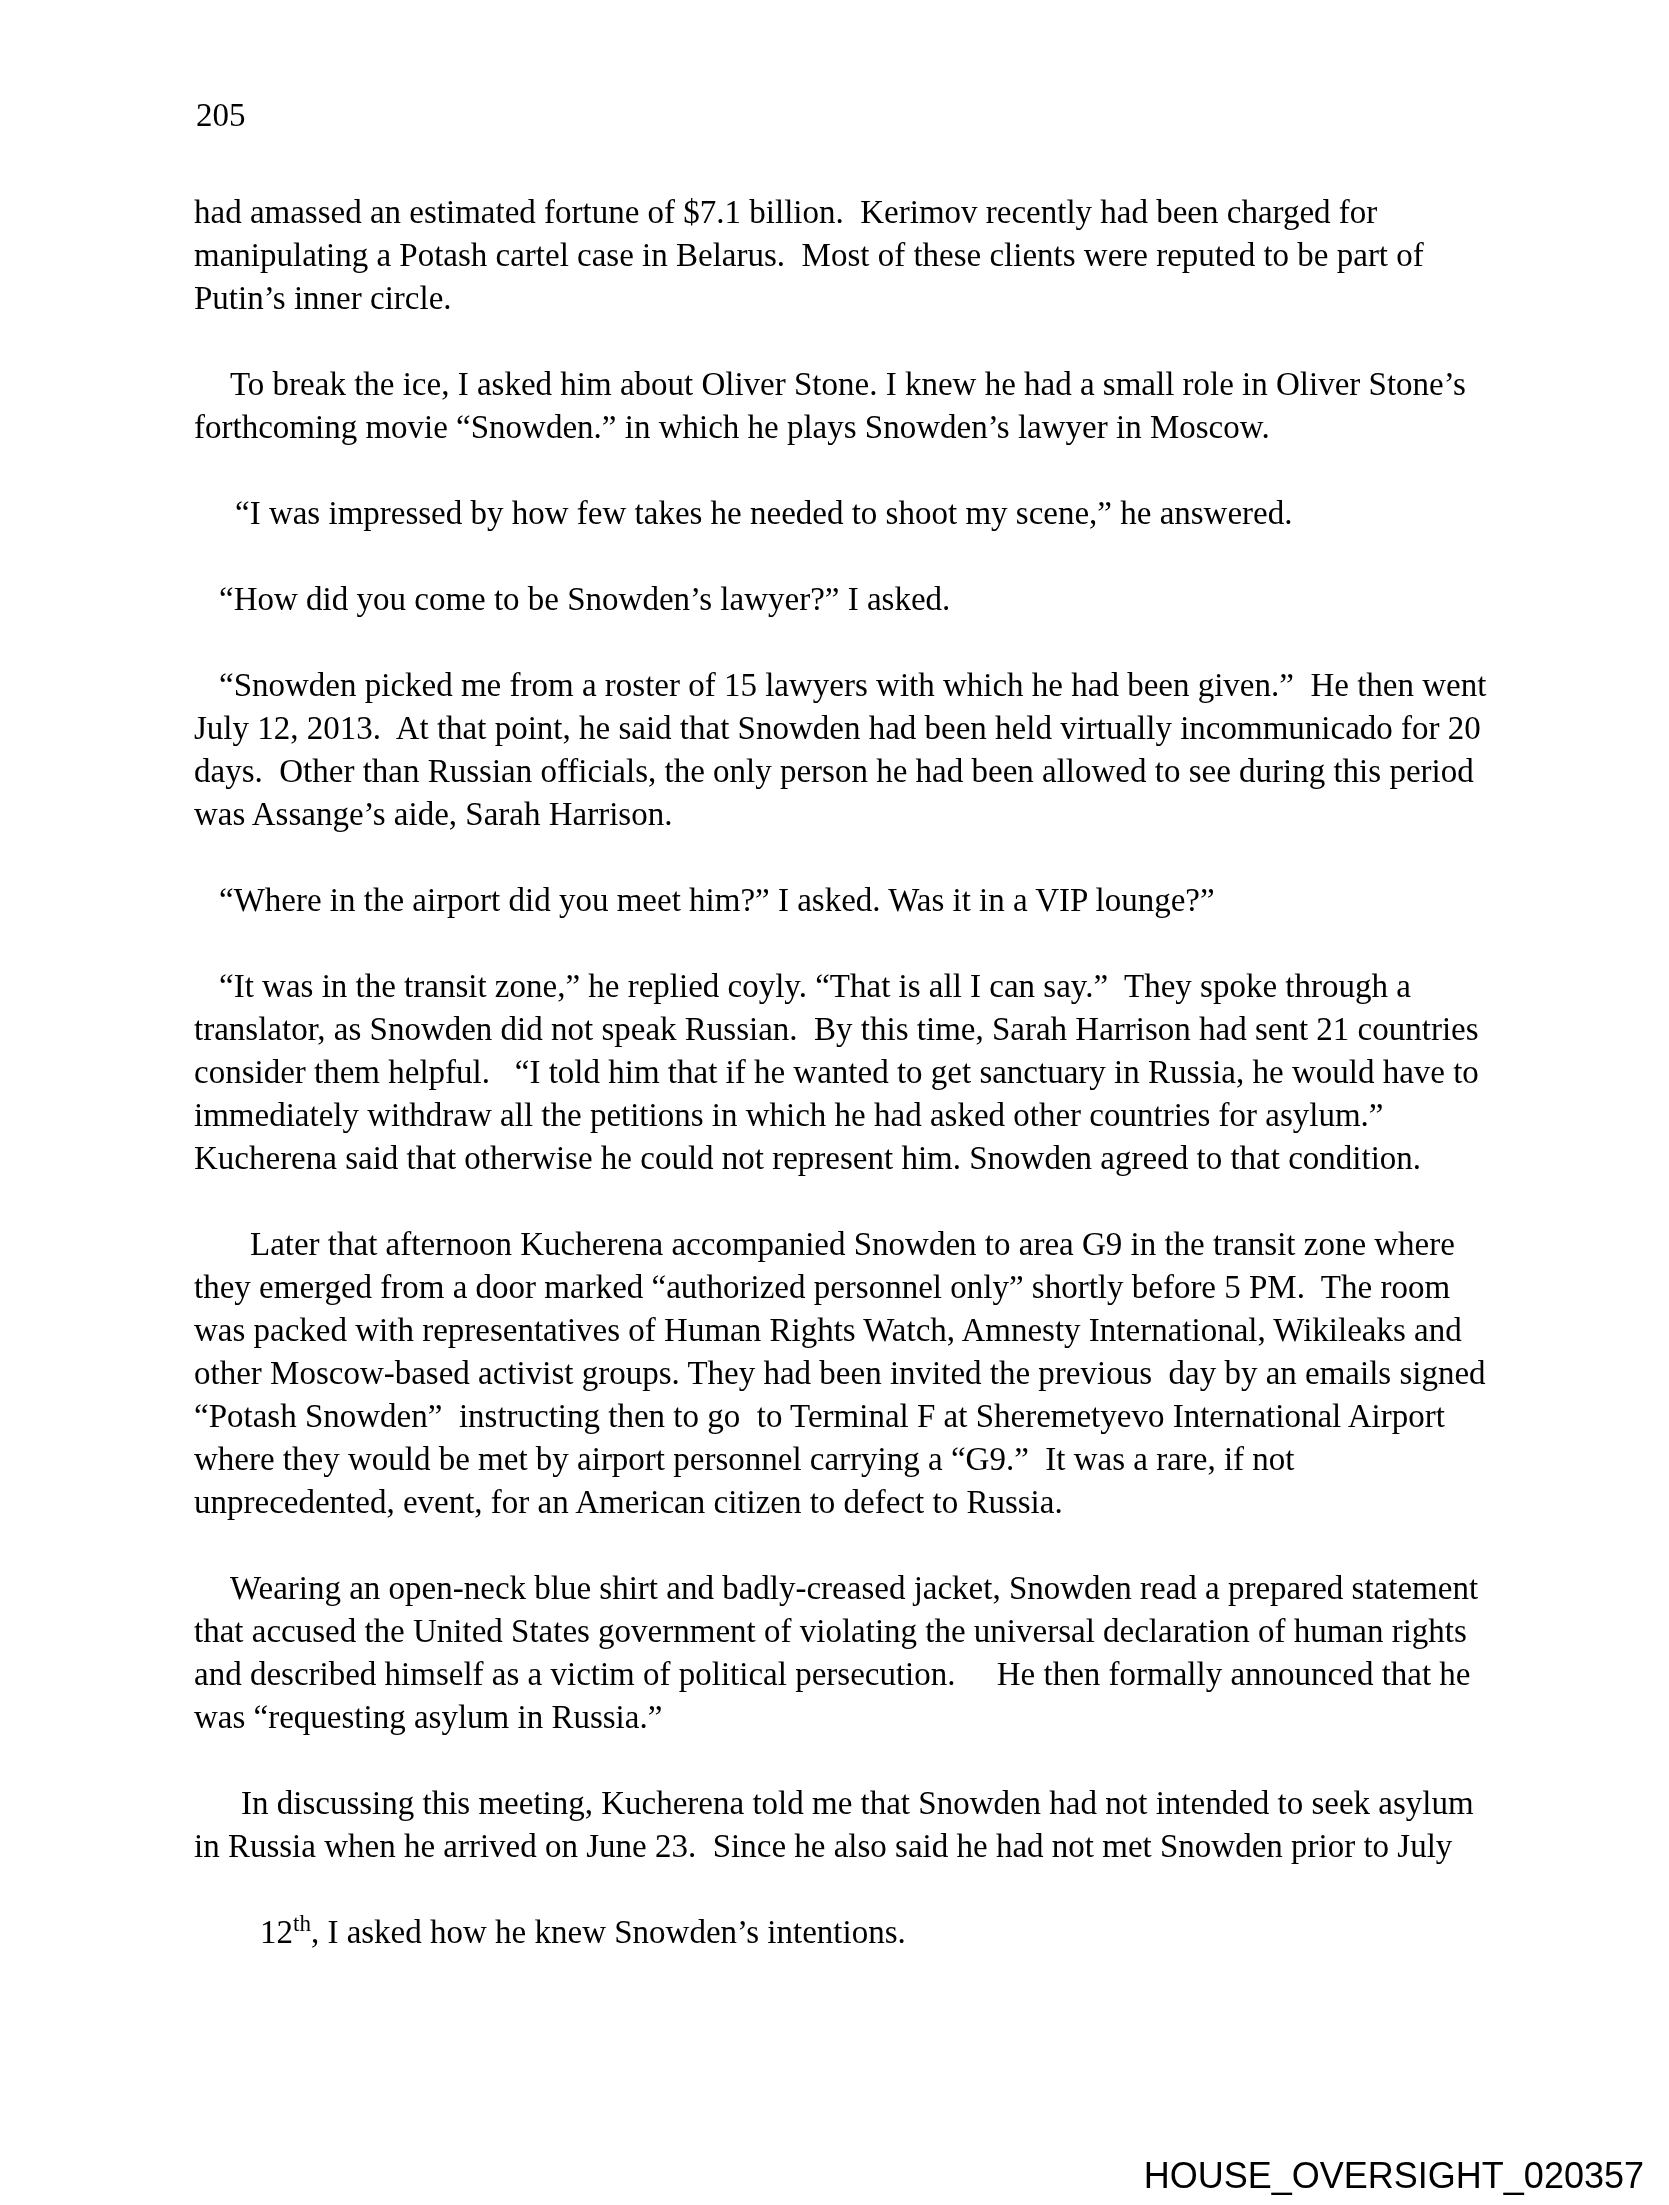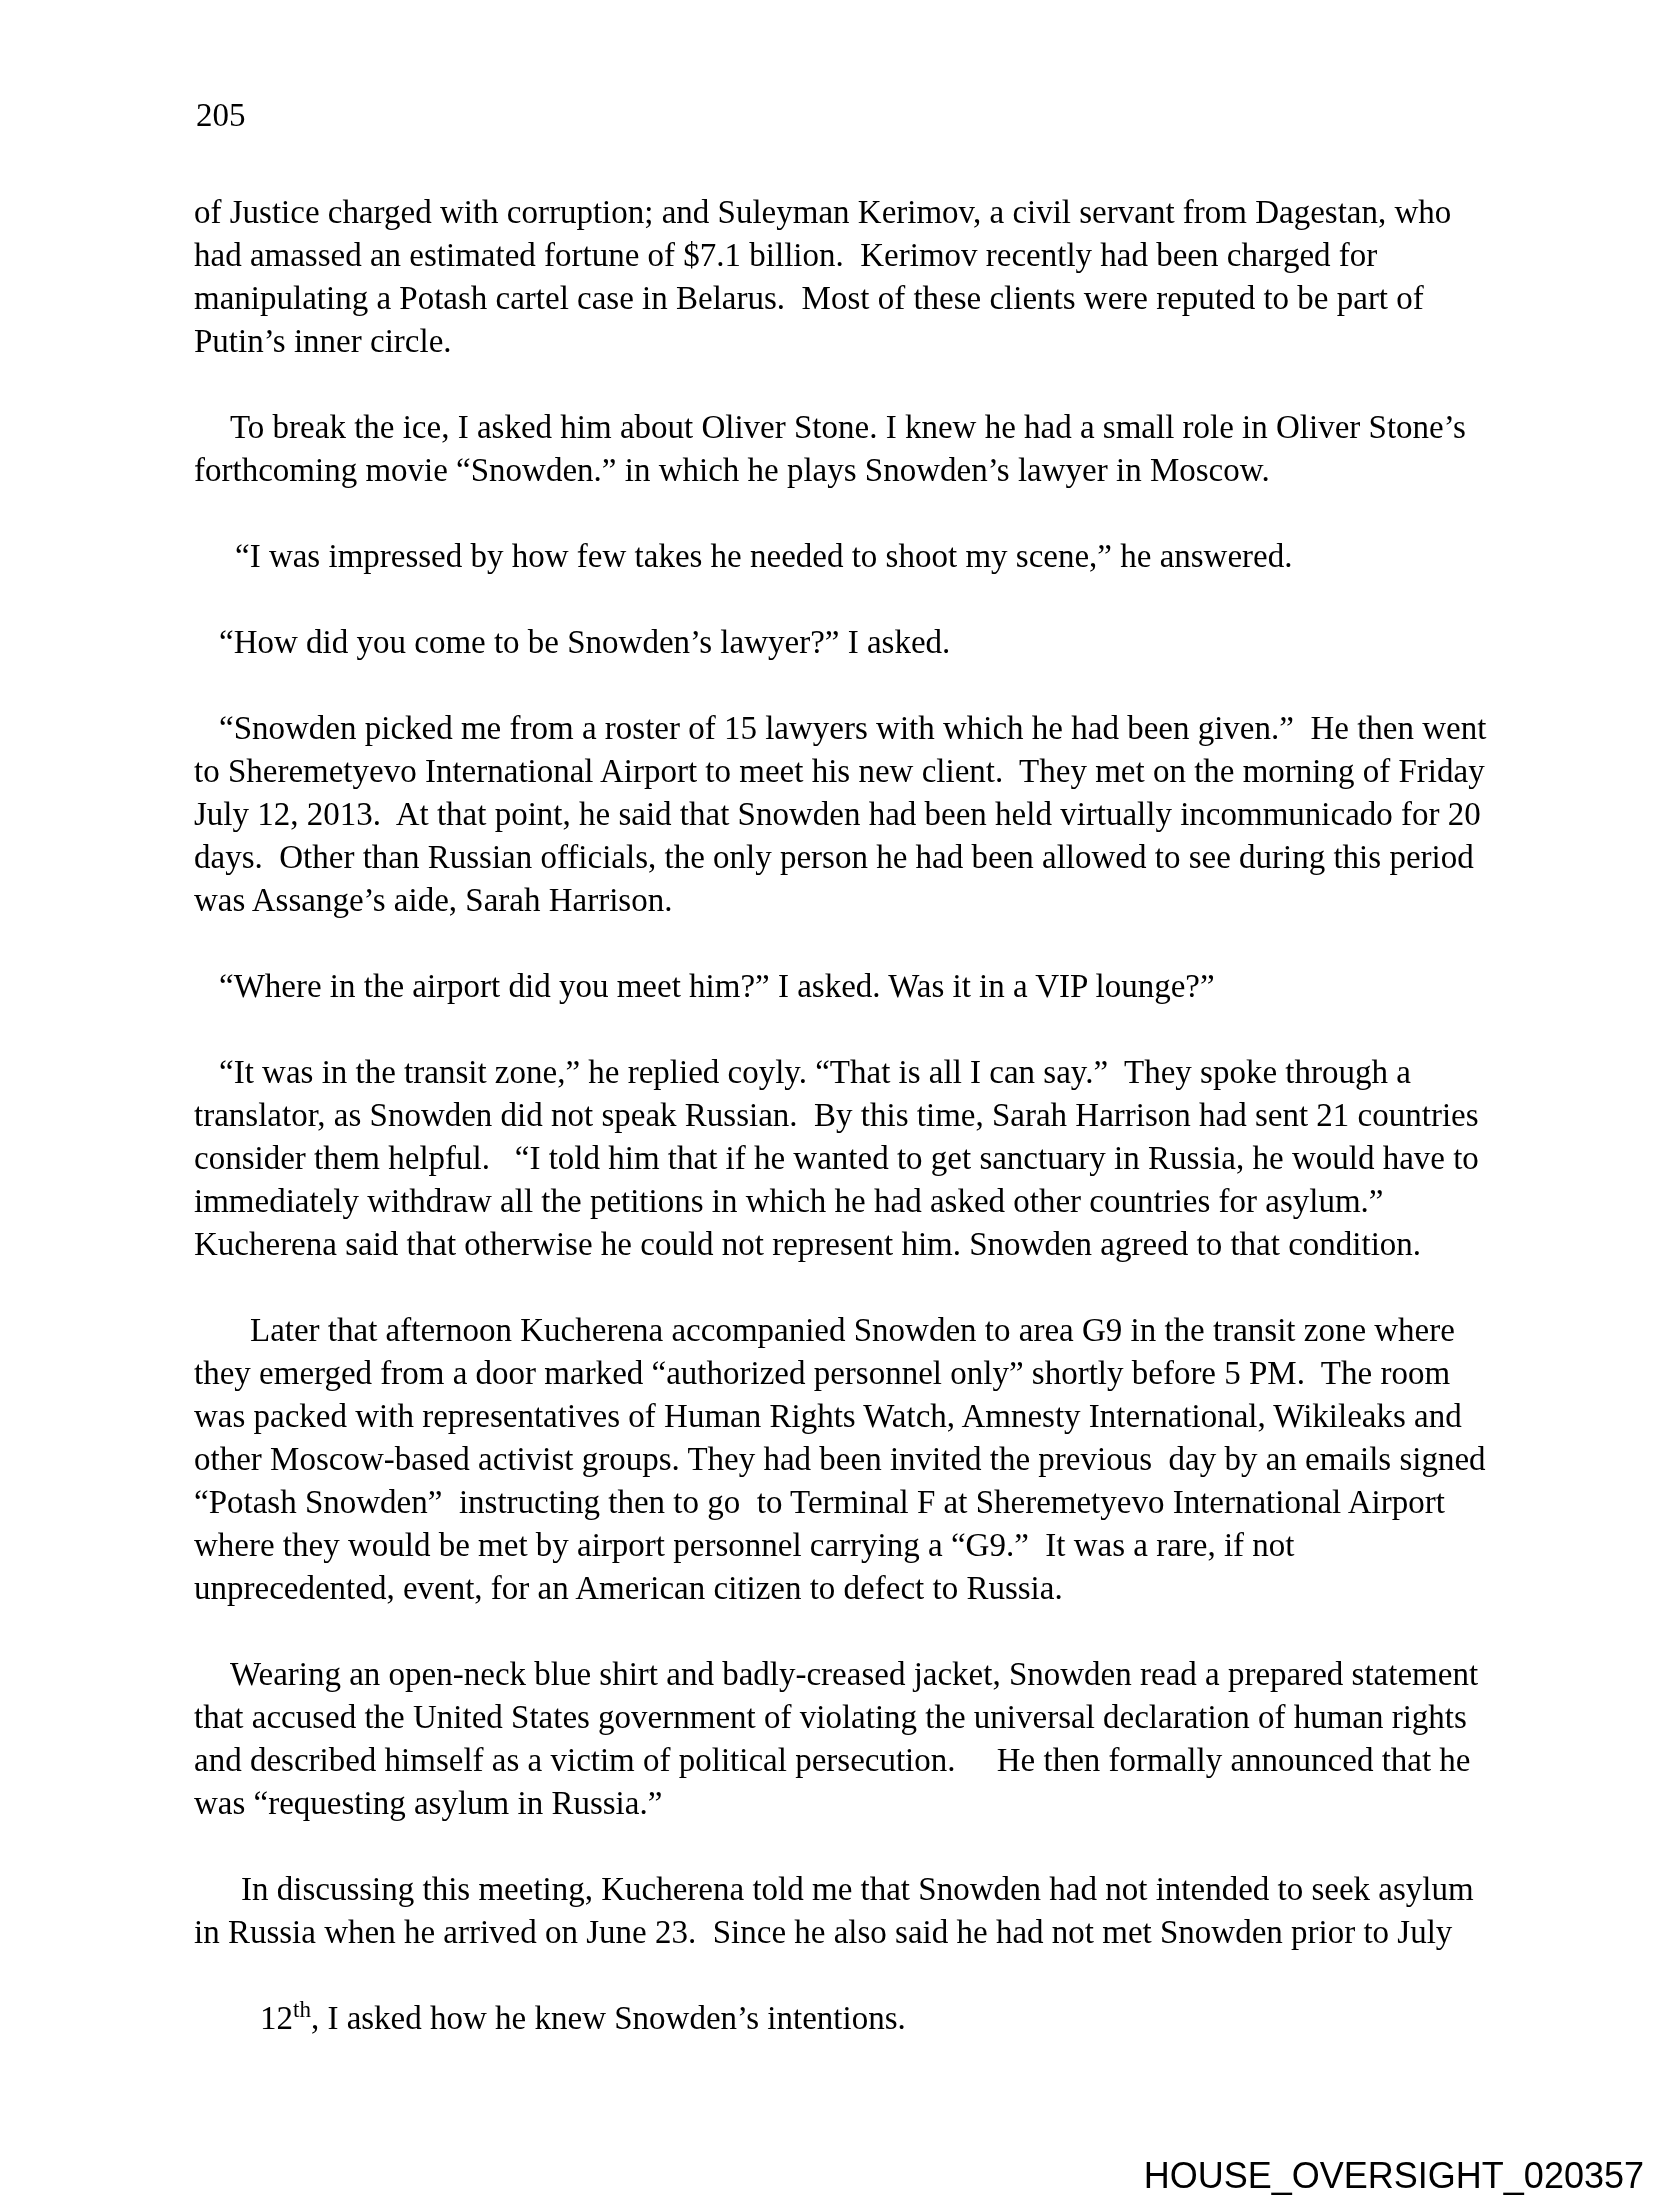--- a/index.html
+++ b/index.html
@@ -58,42 +58,40 @@
 </head>
 <body>
 
 <div class="page">
 
   <div class="page-number">205</div>
 
   <div class="doc-body">
 
     <div class="para">
-      <div class="line">of Justice charged with corruption; and Suleyman Kerimov, a civil servant from Dagestan, who</div>
       <div class="line">had amassed an estimated fortune of $7.1 billion.  Kerimov recently had been charged for</div>
       <div class="line">manipulating a Potash cartel case in Belarus.  Most of these clients were reputed to be part of</div>
       <div class="line">Putin’s inner circle.</div>
     </div>
 
     <div class="para">
       <div class="line ind55">To break the ice, I asked him about Oliver Stone. I knew he had a small role in Oliver Stone’s</div>
       <div class="line">forthcoming movie “Snowden.” in which he plays Snowden’s lawyer in Moscow.</div>
     </div>
 
     <div class="para">
       <div class="line ind62">“I was impressed by how few takes he needed to shoot my scene,” he answered.</div>
     </div>
 
     <div class="para">
       <div class="line ind38">“How did you come to be Snowden’s lawyer?” I asked.</div>
     </div>
 
     <div class="para">
       <div class="line ind38">“Snowden picked me from a roster of 15 lawyers with which he had been given.”  He then went</div>
-      <div class="line">to Sheremetyevo International Airport to meet his new client.  They met on the morning of Friday</div>
       <div class="line">July 12, 2013.  At that point, he said that Snowden had been held virtually incommunicado for 20</div>
       <div class="line">days.  Other than Russian officials, the only person he had been allowed to see during this period</div>
       <div class="line">was Assange’s aide, Sarah Harrison.</div>
     </div>
 
     <div class="para">
       <div class="line ind38">“Where in the airport did you meet him?” I asked. Was it in a VIP lounge?”</div>
     </div>
 
     <div class="para">

